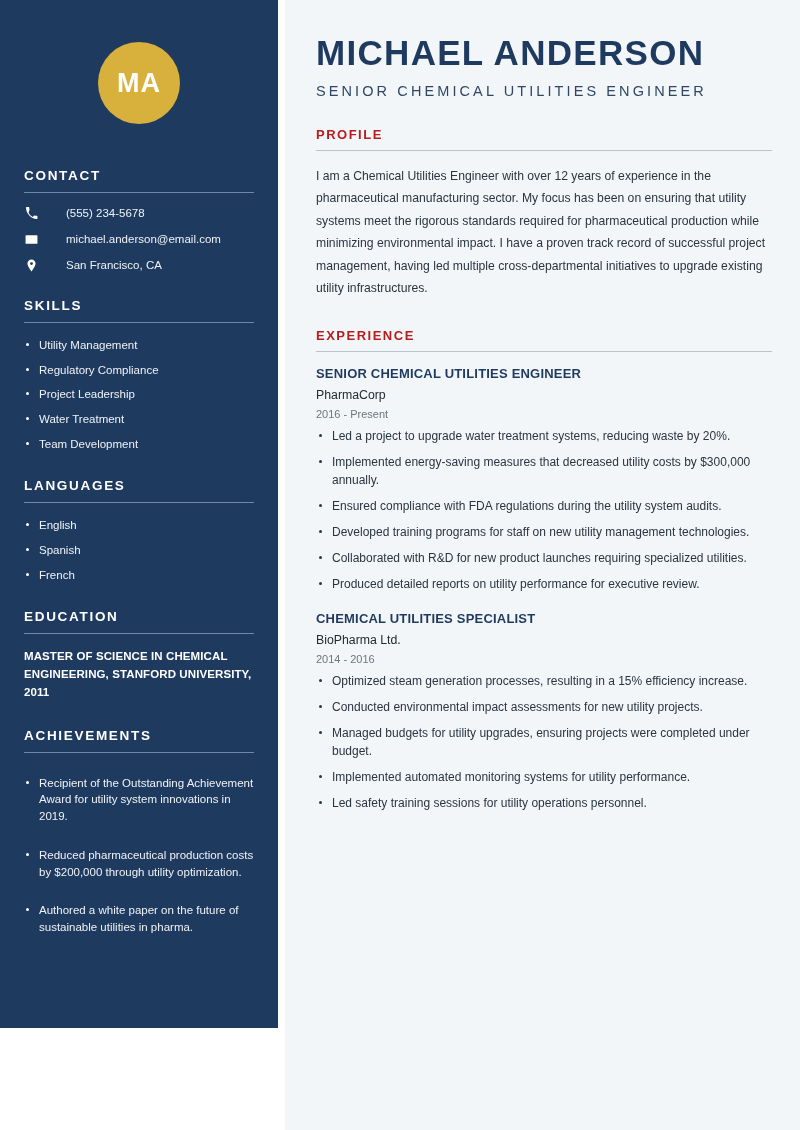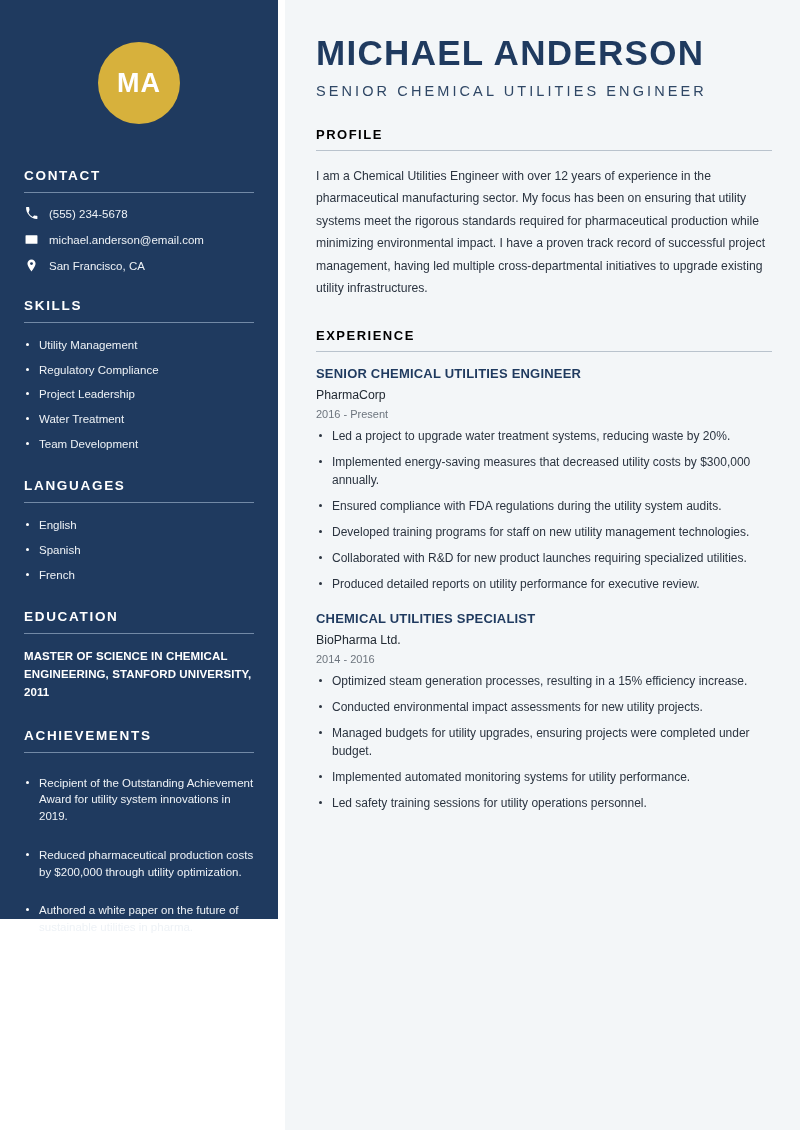--- a/index.html
+++ b/index.html
@@ -13,21 +13,21 @@
   body {
     font-family: "Liberation Sans", sans-serif;
     display: flex;
     overflow: hidden;
   }
 
   
   .sidebar {
     width: 278px;
     min-width: 278px;
-    height: 919px;
+    height: 1028px;
     background: #1F3A5F;
     color: #ffffff;
     padding: 0 24px;
     position: relative;
   }
 
   .avatar-wrap {
     display: flex;
     justify-content: center;
     padding-top: 42px;
@@ -61,22 +61,21 @@
   .side-rule {
     height: 1px;
     background: #8fa4bd;
     opacity: .75;
     margin-bottom: 14px;
   }
 
   
   .contact-row {
     display: flex;
-    align-items: center;
-    gap: 11px;
+    gap: 28px;
     margin-bottom: 13px;
     font-size: 11.5px;
     color: #eef2f6;
   }
   .contact-icon {
     width: 14px;
     min-width: 14px;
     display: flex;
     align-items: center;
     justify-content: center;
@@ -143,21 +142,21 @@
     letter-spacing: 3.1px;
     margin-top: 10px;
   }
 
   .main-section { margin-top: 28px; }
 
   .main-heading {
     font-size: 13px;
     font-weight: bold;
     letter-spacing: 1.5px;
-    color: #000000;
+    color: #b91c1c;
     margin-bottom: 8px;
   }
 
   .main-rule {
     height: 1px;
     background: #9aa7b6;
     opacity: .65;
     margin-bottom: 14px;
   }
 

